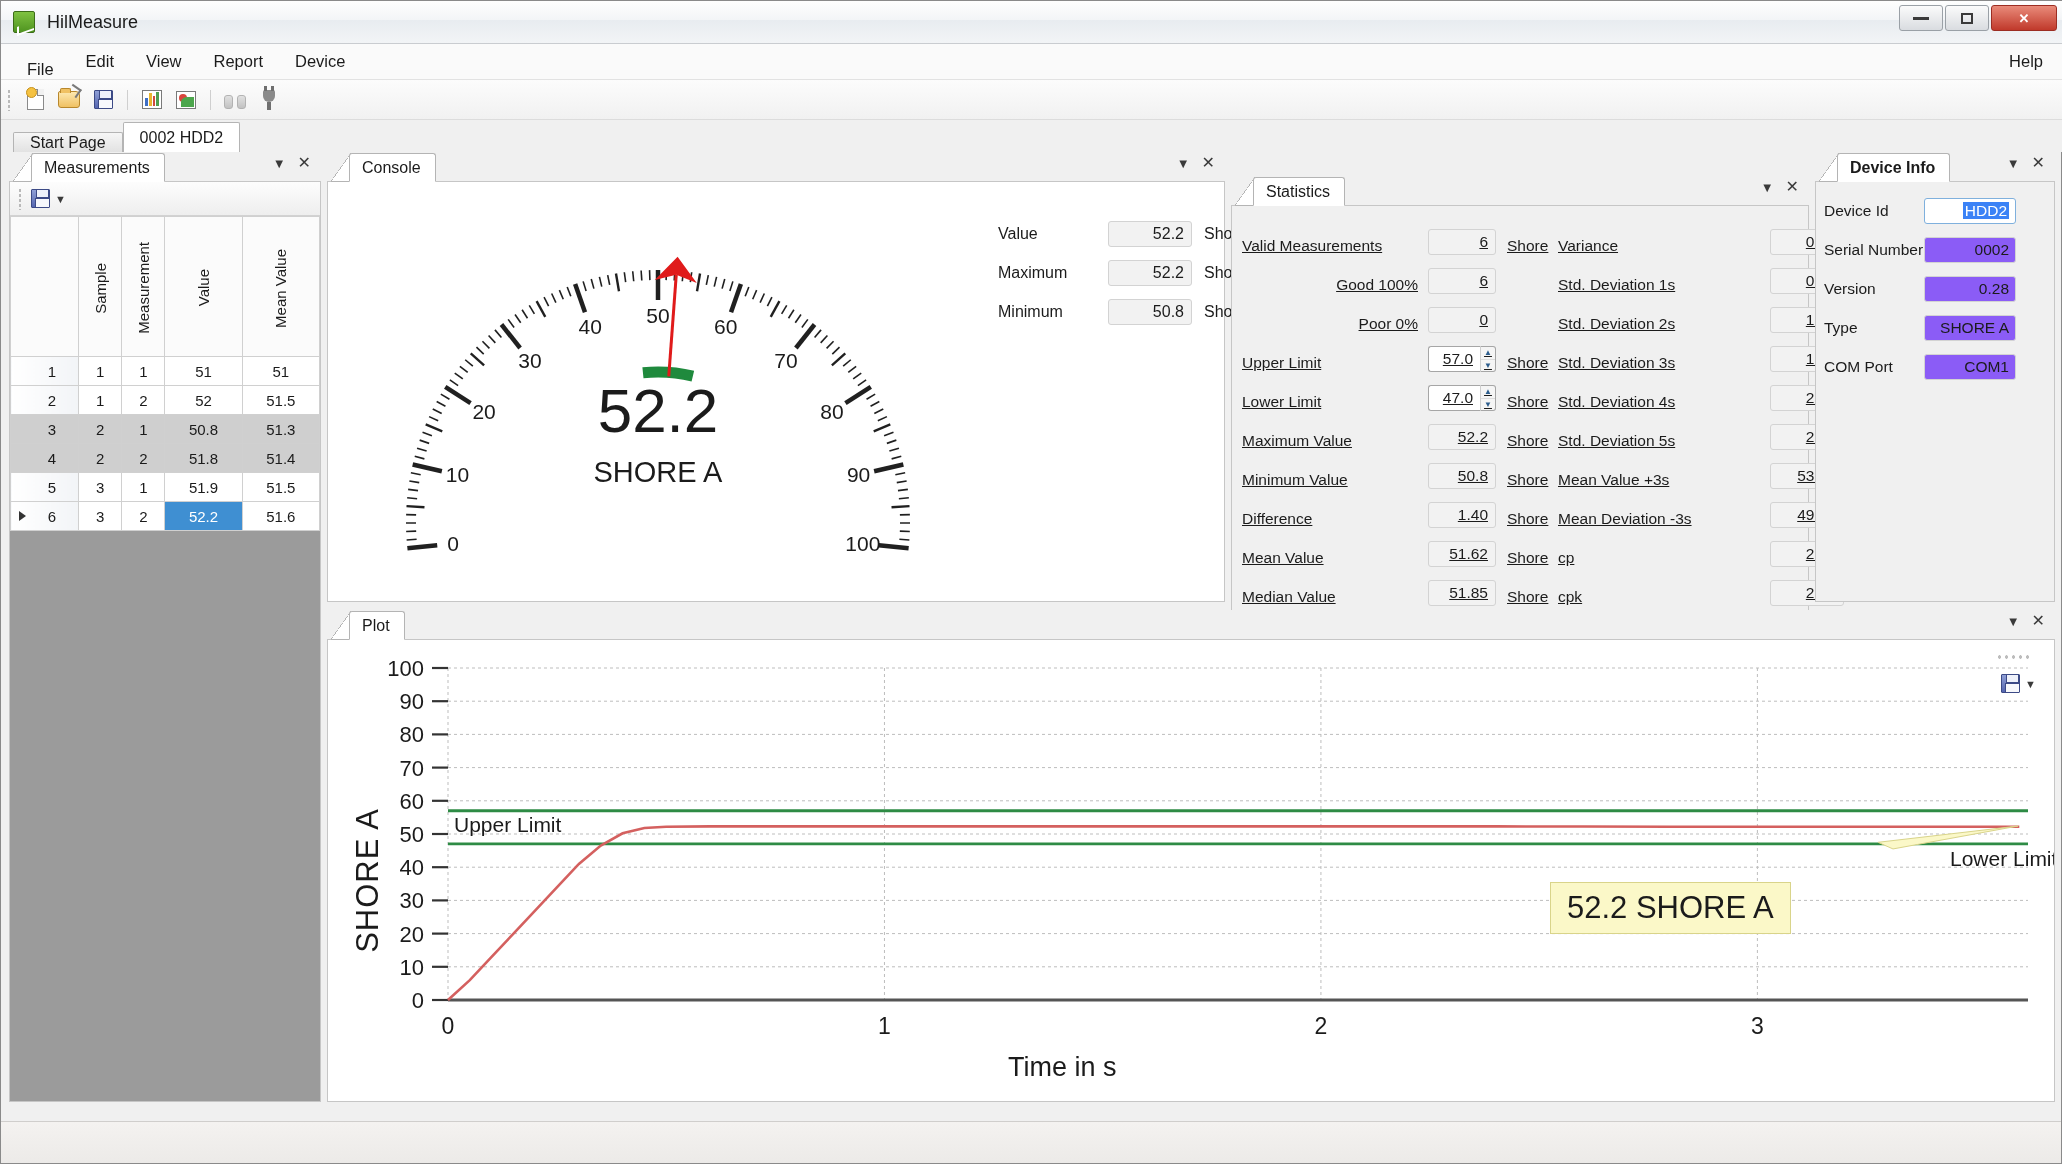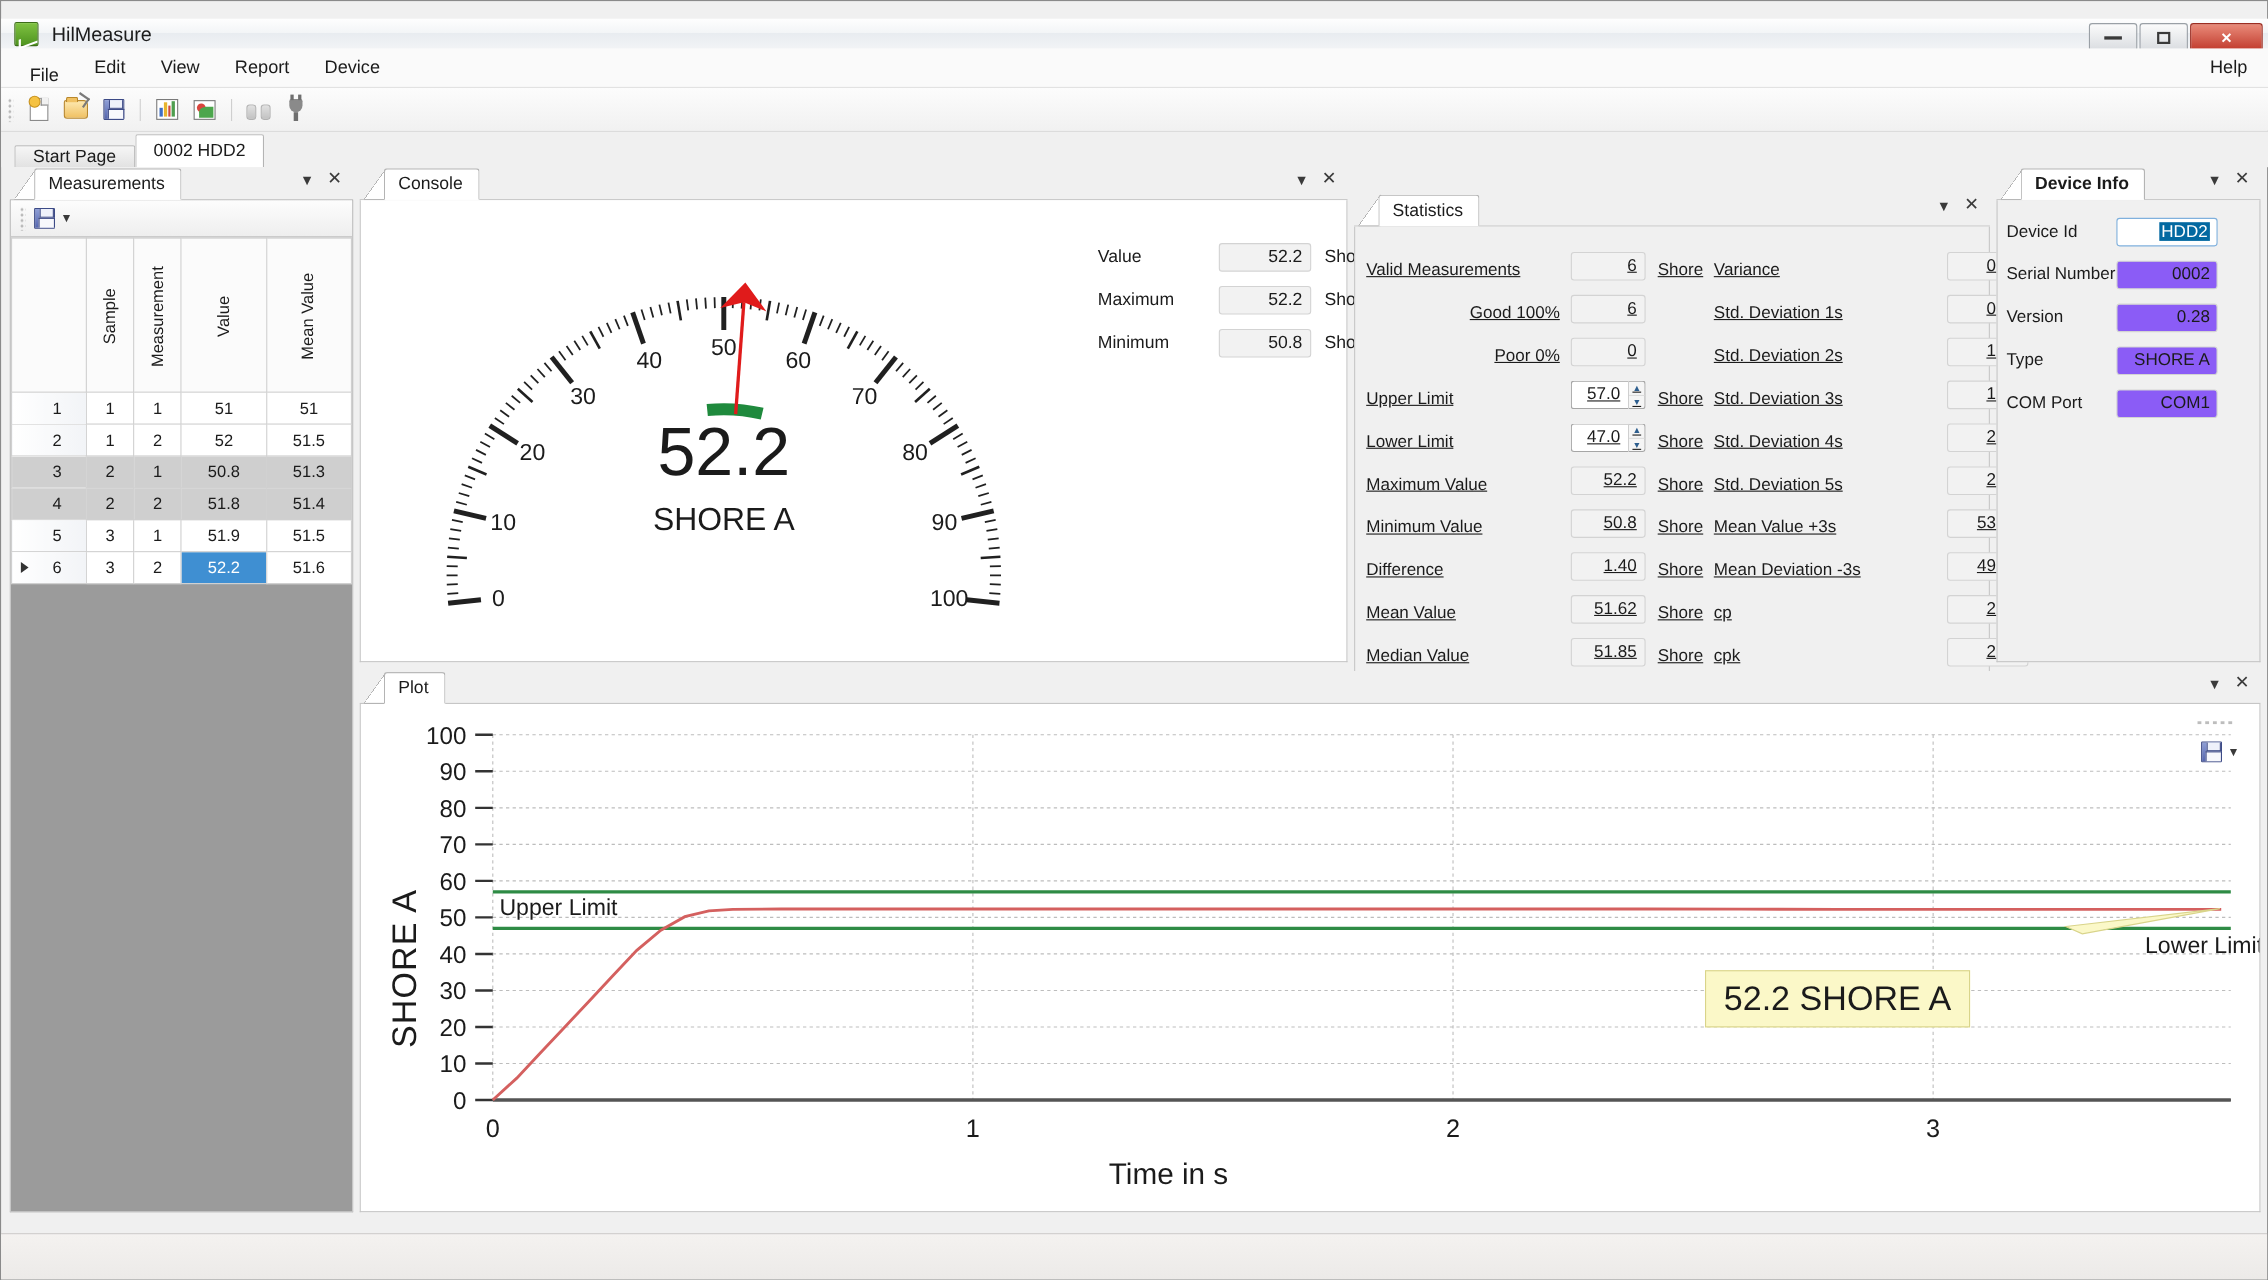--- a/index.html
+++ b/index.html
@@ -12,21 +12,21 @@
   }
   #app {
     position: relative;
     width: 2062px; height: 1164px;
     background: #f0f0f0;
     border: 1px solid #8a8a8a;
   }
 
   
   .titlebar {
-    position: absolute; left: 0; top: 16px; width: 2062px; height: 29px;
+    position: absolute; left: 0; top: 0; width: 2062px; height: 43px;
     background: linear-gradient(to bottom, #fefefe 0%, #f3f5f7 45%, #e8ecf0 46%, #f2f4f6 100%);
     border-bottom: 1px solid #c9ccd0;
     display: flex; align-items: center; text-align: center;
   }
   .app-icon {
     width: 22px; height: 22px; margin-left: 12px;
     background: linear-gradient(to bottom,#7fc241,#4f9420);
     border: 1px solid #3c6d18; border-radius: 2px;
     position: relative;
   }
@@ -202,21 +202,21 @@
   
   #p-dev { left: 1814px; top: 151px; width: 240px; height: 450px; }
   #p-dev .panel-body { background: #f0f0f0; }
   .dev-row { display: flex; align-items: center; height: 39px; font-size: 15.5px; color:#1b1b1b; padding-top:2px;}
   .dev-label { width: 108px; padding-left: 8px; }
   .dev-field {
     width: 92px; height: 26px; line-height: 24px; text-align: right; padding-right: 6px;
     background: #8b5cf6; border: 1px solid #d3d3d3; border-radius: 3px; font-size: 15.5px;
   }
   .dev-field.focus { background: #fff; border: 1px solid #7fb0dd; }
-  .sel-blue { background: #0369a1; color: #fff; padding: 0 2px; }
+  .sel-blue { background: #3b82f6; color: #fff; padding: 0 2px; }
 
   
   #p-plot { left: 326px; top: 609px; width: 1728px; height: 492px; }
   #p-plot .panel-body { background: #fff; }
   .plot-area { position: absolute; left: 0; top: 0; right: 0; bottom: 0; }
   .plot-save { position: absolute; right: 18px; top: 34px; display: flex; align-items: center; }
   .plot-grip { position: absolute; right: 22px; top: 14px; width: 36px; height: 6px;
     background-image: radial-gradient(#bdbdbd 40%, transparent 41%); background-size: 7px 6px; }
   .ylabel {
     position: absolute; left: 22px; top: 168px;

